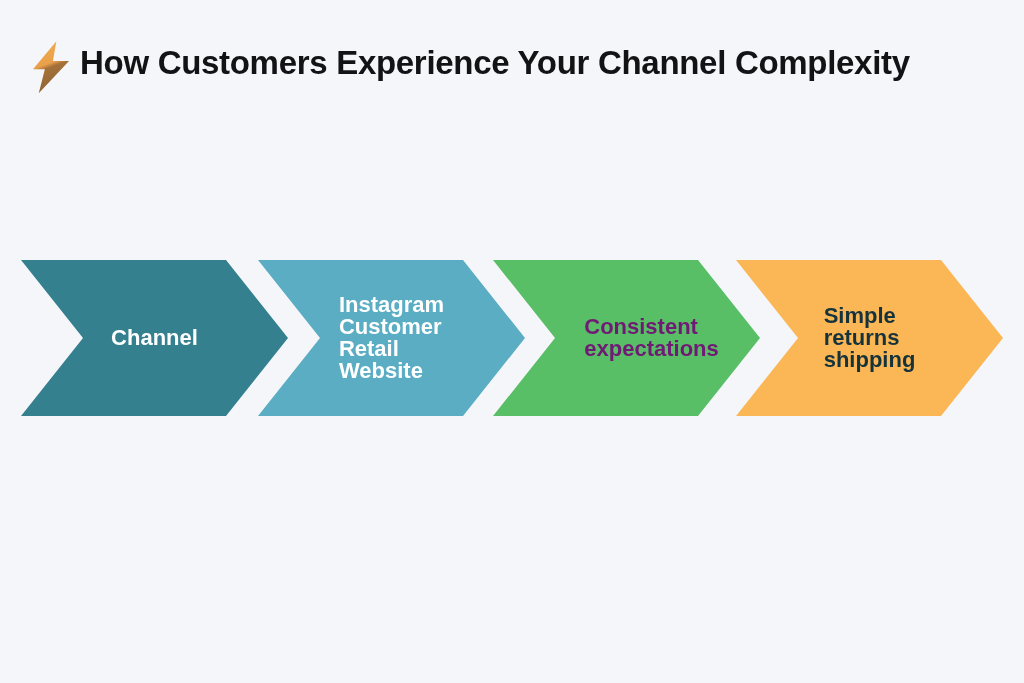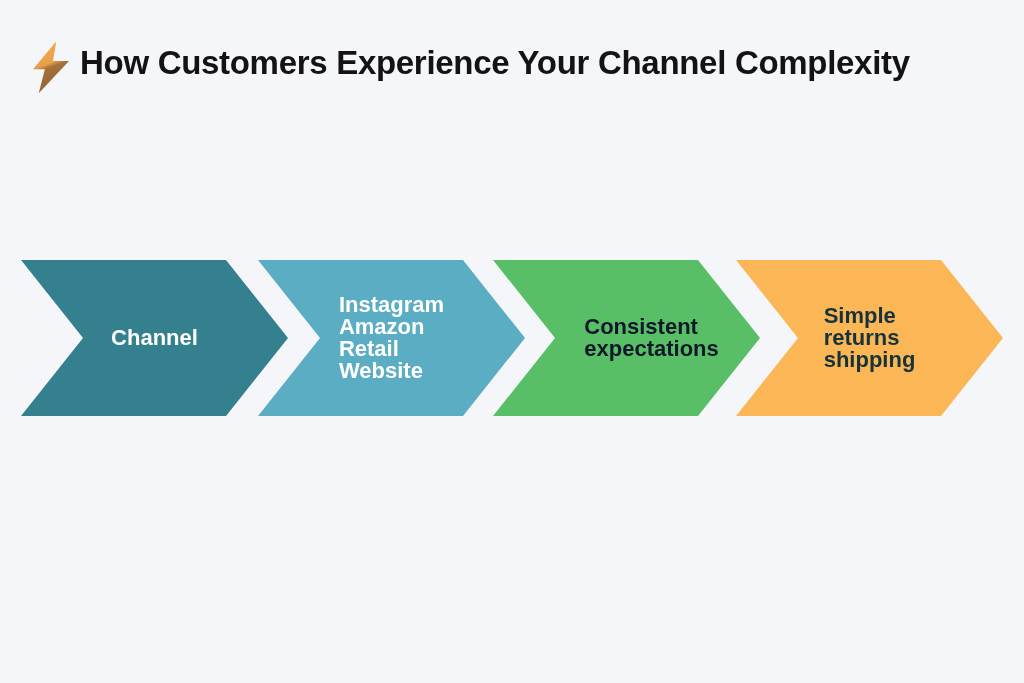--- a/index.html
+++ b/index.html
@@ -78,27 +78,27 @@
 
     <div class="chevron step-0" style="background: rgb(53, 128, 143); color: rgb(255, 255, 255);">
       <div class="step-text">
         <span class="line">Channel</span>
       </div>
     </div>
 
     <div class="chevron step-1" style="background: rgb(91, 173, 196); color: rgb(255, 255, 255);">
       <div class="step-text">
         <span class="line">Instagram</span>
-        <span class="line">Amazon</span>
+        <span class="line">Customer</span>
         <span class="line">Retail</span>
         <span class="line">Website</span>
       </div>
     </div>
 
-    <div class="chevron step-2" style="background: rgb(89, 191, 102); color: #0f172a;">
+    <div class="chevron step-2" style="background: rgb(89, 191, 102); color: #701a75;">
       <div class="step-text">
         <span class="line">Consistent</span>
         <span class="line">expectations</span>
       </div>
     </div>
 
     <div class="chevron step-3" style="background: rgb(251, 183, 85); color: rgb(22, 51, 59);">
       <div class="step-text">
         <span class="line">Simple</span>
         <span class="line">returns</span>

